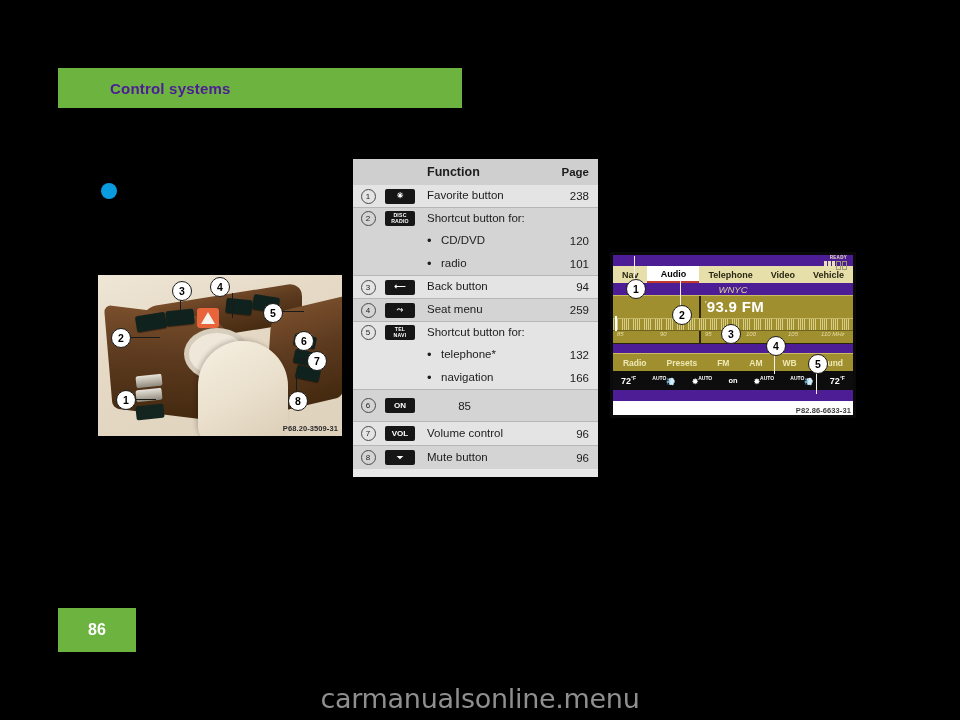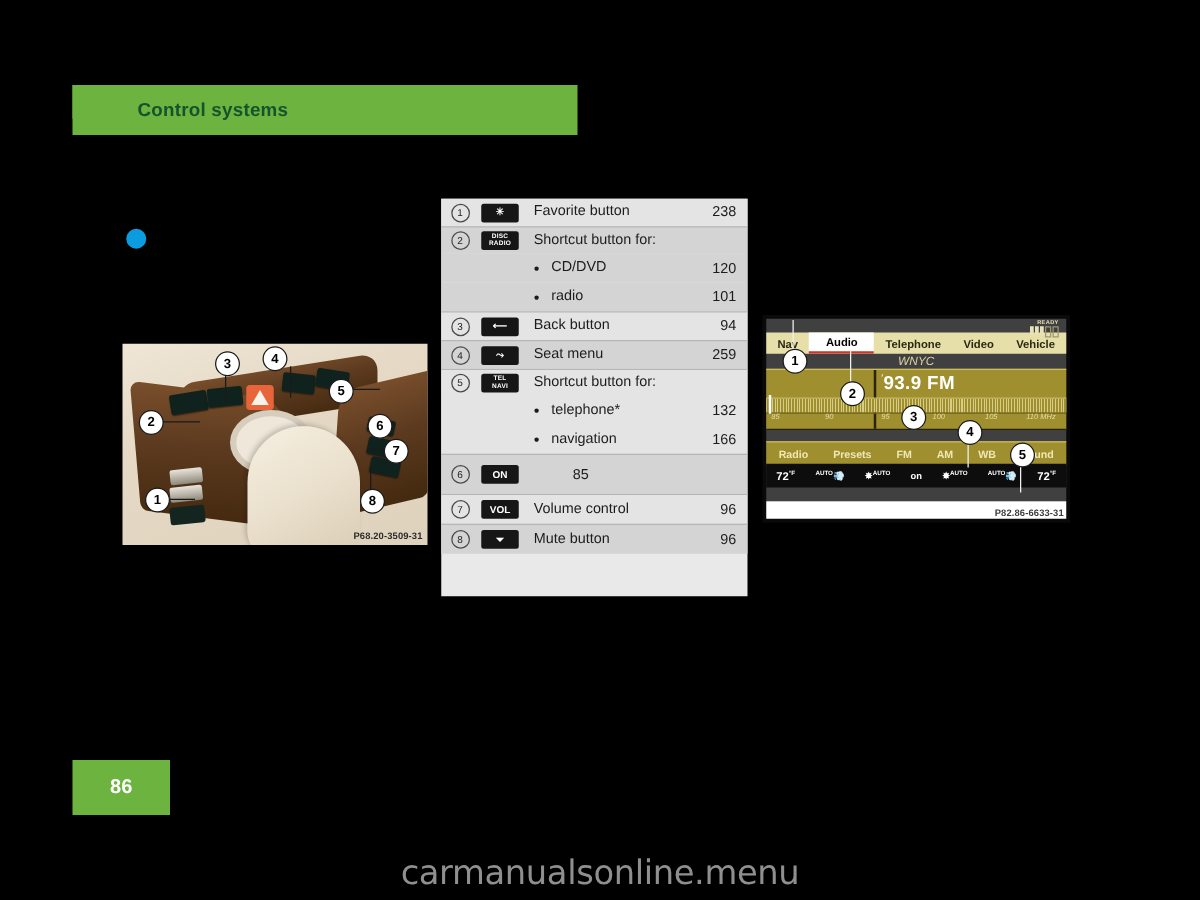--- a/index.html
+++ b/index.html
@@ -36,21 +36,21 @@
   #section-header .title {
     position: absolute;
     left: 52px;
     top: 0;
     right: 0;
     height: 40px;
     display: flex;
     align-items: center;
     font-size: 15px;
     font-weight: bold;
-    color: #14532d;
+    color: #4c1d95;
     letter-spacing: 0.2px;
   }
 
   
   #blue-dot {
     position: absolute;
     left: 101px;
     top: 183px;
     width: 16px;
     height: 16px;
@@ -322,21 +322,21 @@
     background: #0a0a0a;
     overflow: hidden;
     font-size: 9px;
   }
   #comand-inner {
     position: absolute;
     left: 3px;
     top: 3px;
     width: 240px;
     height: 146px;
-    background: #404040;
+    background: #4c1d95;
   }
   #signal-bar {
     position: absolute;
     right: 6px;
     top: 0px;
     display: flex;
     flex-direction: column;
     align-items: flex-end;
     z-index: 4;
   }
@@ -583,20 +583,26 @@
   <div class="callout" style="left:165px; top:28px;">5</div>
   <div class="callout" style="left:196px; top:56px;">6</div>
   <div class="callout" style="left:209px; top:76px;">7</div>
   <div class="callout" style="left:190px; top:116px;">8</div>
 
   <div class="photo-code">P68.20-3509-31</div>
 </div>
 
 <div id="function-table">
 
+  <div class="trow header-row">
+    <div class="tnum"></div>
+    <div class="ticon"></div>
+    <div class="tlabel">Function</div>
+    <div class="tpage">Page</div>
+  </div>
 
   <div class="trow band-a" style="height:22px;">
     <div class="tnum">
         <span class="circ">1</span>
       </div>
     <div class="ticon">
         <span class="glyph">✳</span>
       </div>
     <div class="tlabel">Favorite button</div>
     <div class="tpage">238</div>

